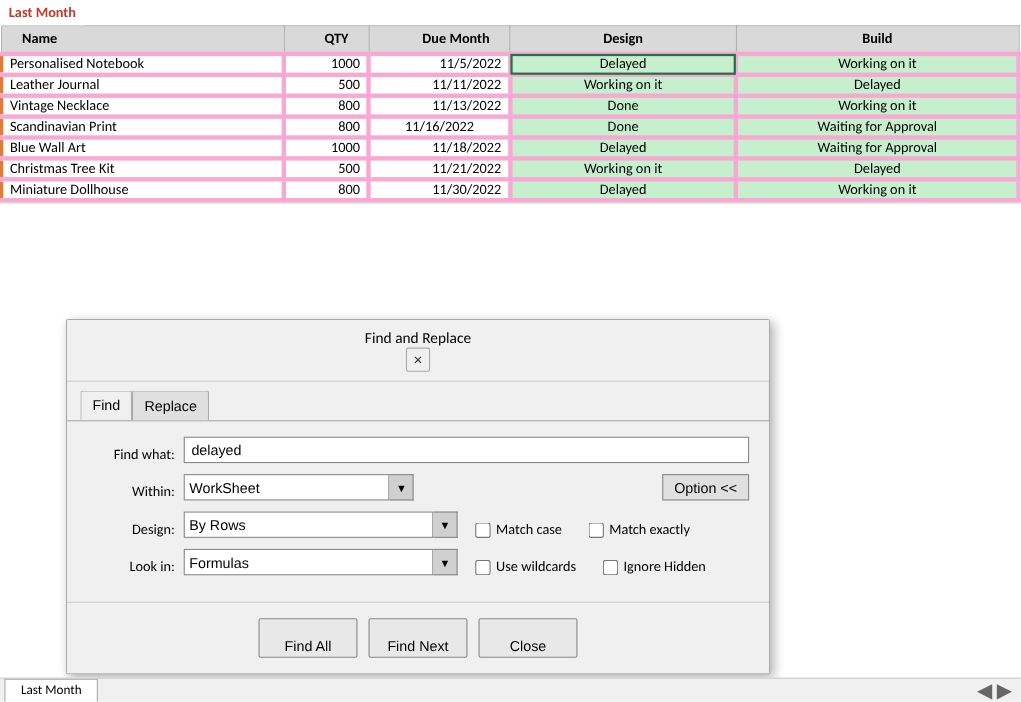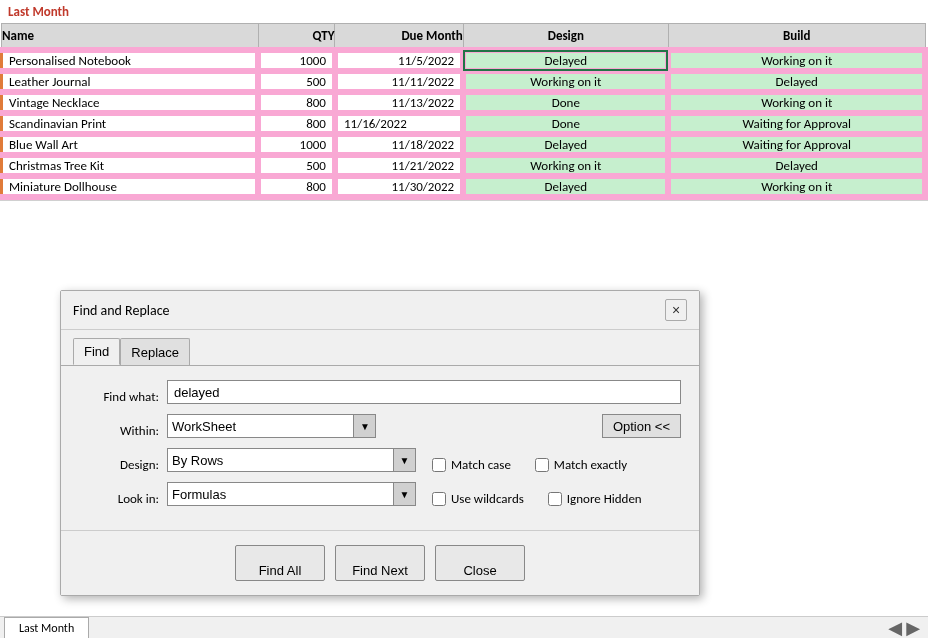--- a/index.html
+++ b/index.html
@@ -34,42 +34,42 @@
 
     table.data-table {
       width: 100%;
       border-collapse: collapse;
       table-layout: fixed;
     }
 
     table.data-table th {
       background: #d9d9d9;
       border: 1px solid #b0b0b0;
-      padding: 4px 0;
+      padding: 4px 18px;
       font-weight: bold;
       text-align: left;
       font-size: 13px;
     }
 
     table.data-table th.col-qty,
     table.data-table th.col-due,
     table.data-table td.col-qty,
     table.data-table td.col-due {
       text-align: right;
     }
 
     table.data-table th.col-design,
     table.data-table th.col-build,
     table.data-table td.col-design,
     table.data-table td.col-build {
       text-align: center;
     }
 
     table.data-table td {
-      border: 6px solid #f9a8d4;
+      border: 4px solid #f9a8d4;
       padding: 0 6px;
       font-size: 13px;
       background: #fff;
     }
 
     table.data-table td.col-design,
     table.data-table td.col-build {
       background: #c6efce;
     }
 
@@ -113,20 +113,21 @@
 
     .dialog-titlebar {
       background: #f0f0f0;
       display: flex;
       align-items: center;
       justify-content: space-between;
       padding: 8px 12px;
       border-bottom: 1px solid #ccc;
       font-size: 14px;
       font-weight: normal;
+      flex-direction: column;
     }
 
     .dialog-close-btn {
       width: 22px;
       height: 22px;
       background: transparent;
       border: 1px solid #aaa;
       border-radius: 2px;
       cursor: pointer;
       font-size: 14px;
@@ -331,21 +332,21 @@
         <tr>
           <td class="col-name row-indicator">Vintage Necklace</td>
           <td class="col-qty" style="text-align: right;">800</td>
           <td class="col-due" style="text-align: right;">11/13/2022</td>
           <td class="col-design">Done</td>
           <td class="col-build">Working on it</td>
         </tr>
         <tr>
           <td class="col-name row-indicator">Scandinavian Print</td>
           <td class="col-qty" style="text-align: right;">800</td>
-          <td class="col-due" style="text-align: left;">11/16/2022</td>
+          <td class="col-due" style="text-align: center;">11/16/2022</td>
           <td class="col-design">Done</td>
           <td class="col-build">Waiting for Approval</td>
         </tr>
         <tr>
           <td class="col-name row-indicator">Blue Wall Art</td>
           <td class="col-qty" style="text-align: right;">1000</td>
           <td class="col-due" style="text-align: right;">11/18/2022</td>
           <td class="col-design">Delayed</td>
           <td class="col-build">Waiting for Approval</td>
         </tr>

